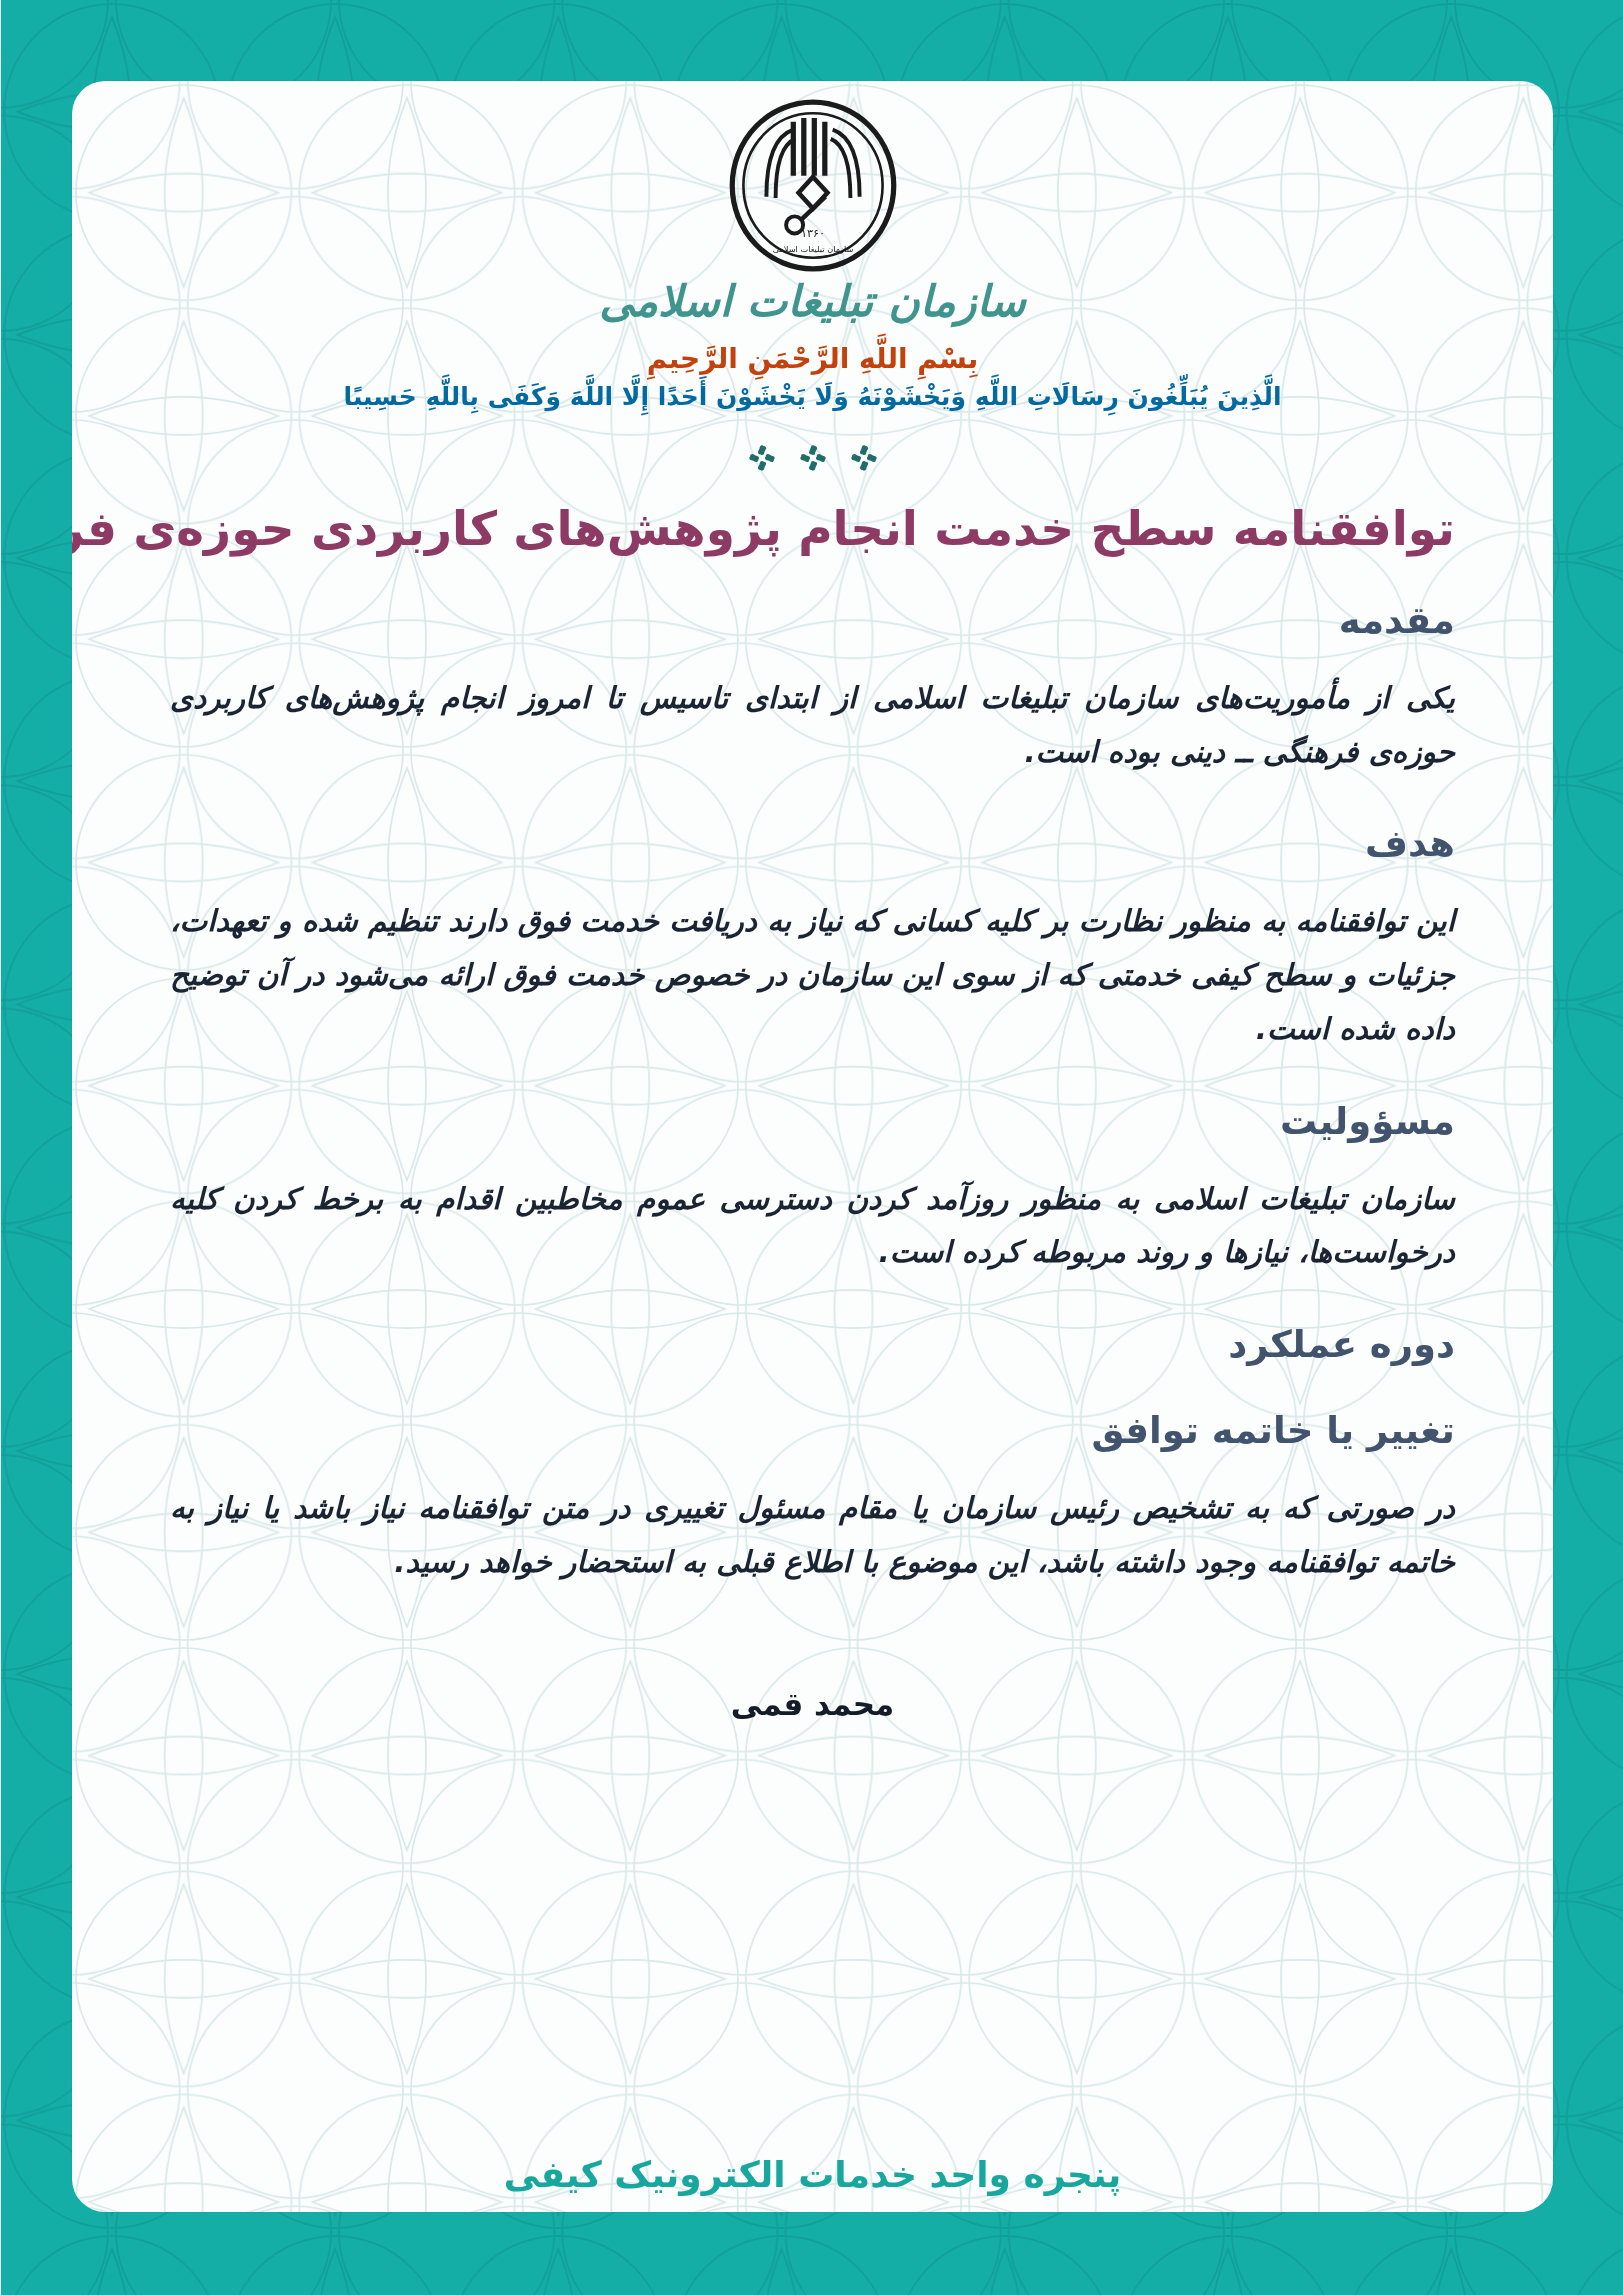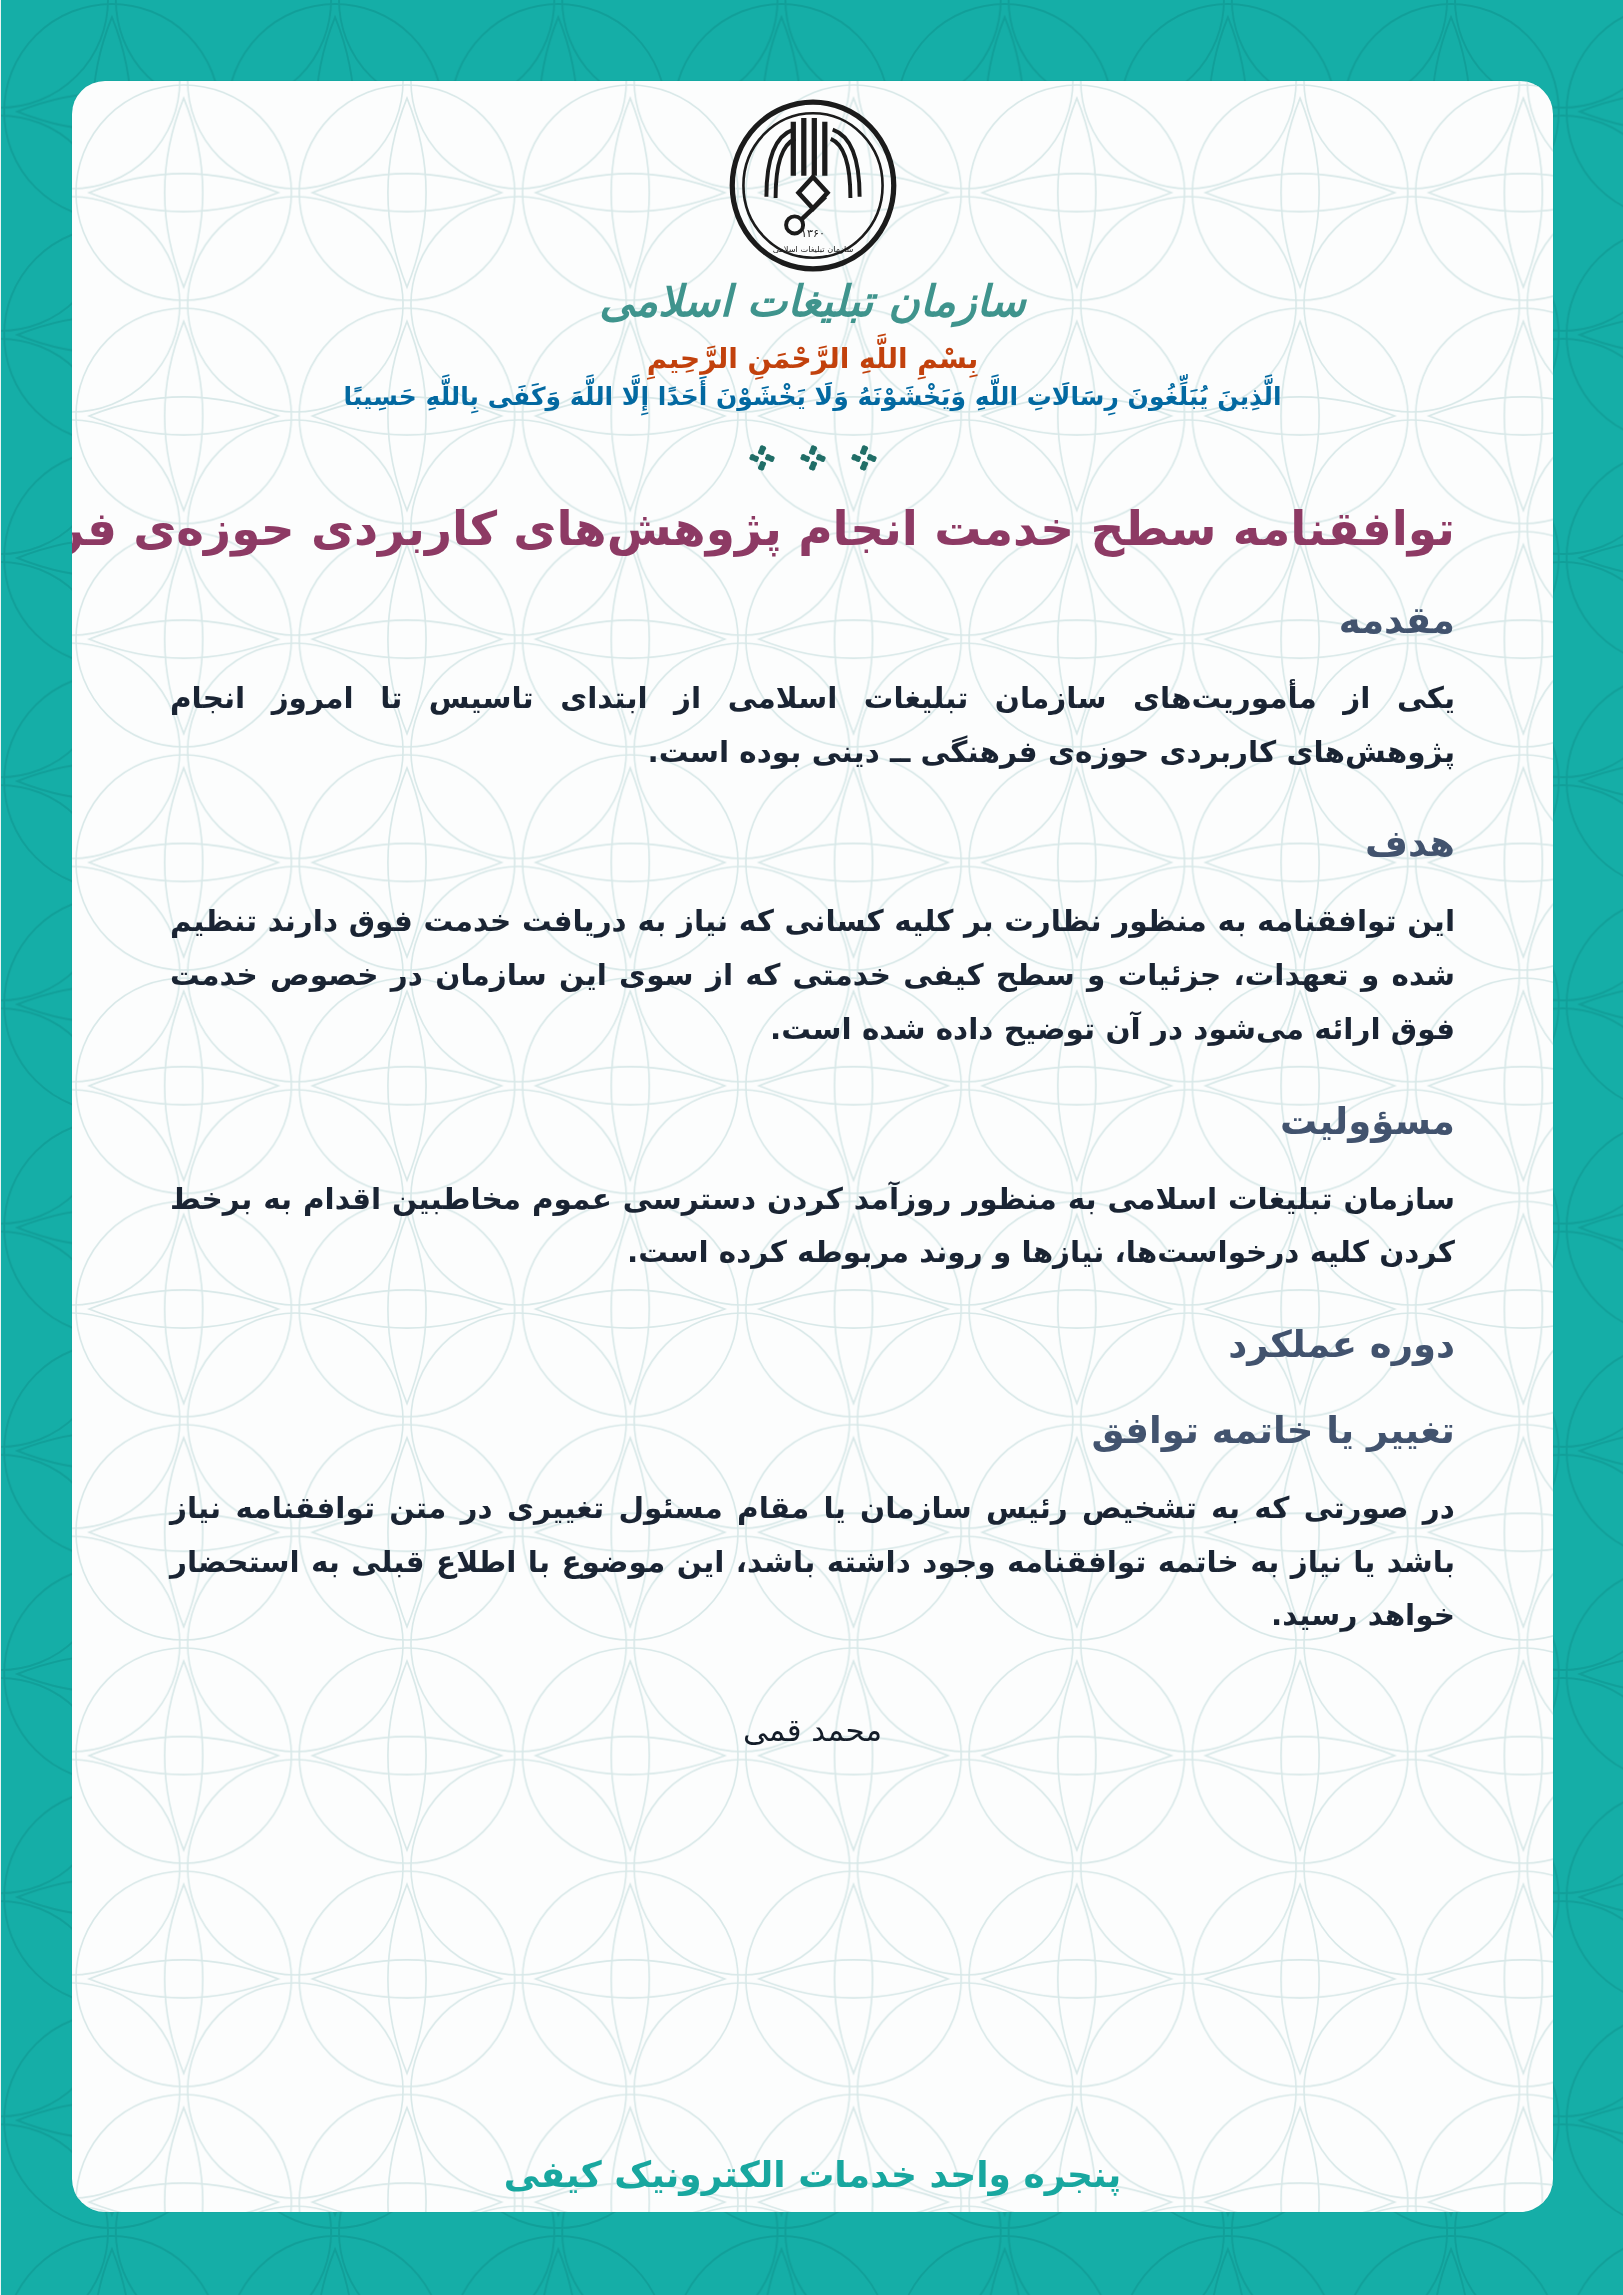--- a/index.html
+++ b/index.html
@@ -43,24 +43,24 @@
   .doc-title{
     text-align:center;font-size:47px;font-weight:bold;color:#8d3a64;
     margin:29px 0 0;white-space:nowrap;
   }
   .sec h2{
     font-size:37px;font-weight:bold;color:#42536e;
     text-align:right;margin:43px 0 0;
   }
   .sec p{
     font-size:29.5px;font-weight:bold;line-height:1.82;
-    text-align:justify;margin:30px 0 0;color:#1a2433;
+    text-align:justify;margin:30px 0 0;color:#1a2433;font-style:italic;
   }
   .signature{
-    margin-top:69px;text-align:center;font-weight:normal;color:#131c28;
+    margin-top:97px;text-align:center;font-weight:bold;color:#131c28;
   }
   .signature .name{font-size:31px;}
   .signature .role{font-size:30px;margin-top:43px;}
   .page-footer{
     position:absolute;left:0;right:0;bottom:17px;
     text-align:center;font-size:36px;font-weight:bold;color:#18a79f;
     white-space:nowrap;
   }
 </style>
 </head>

